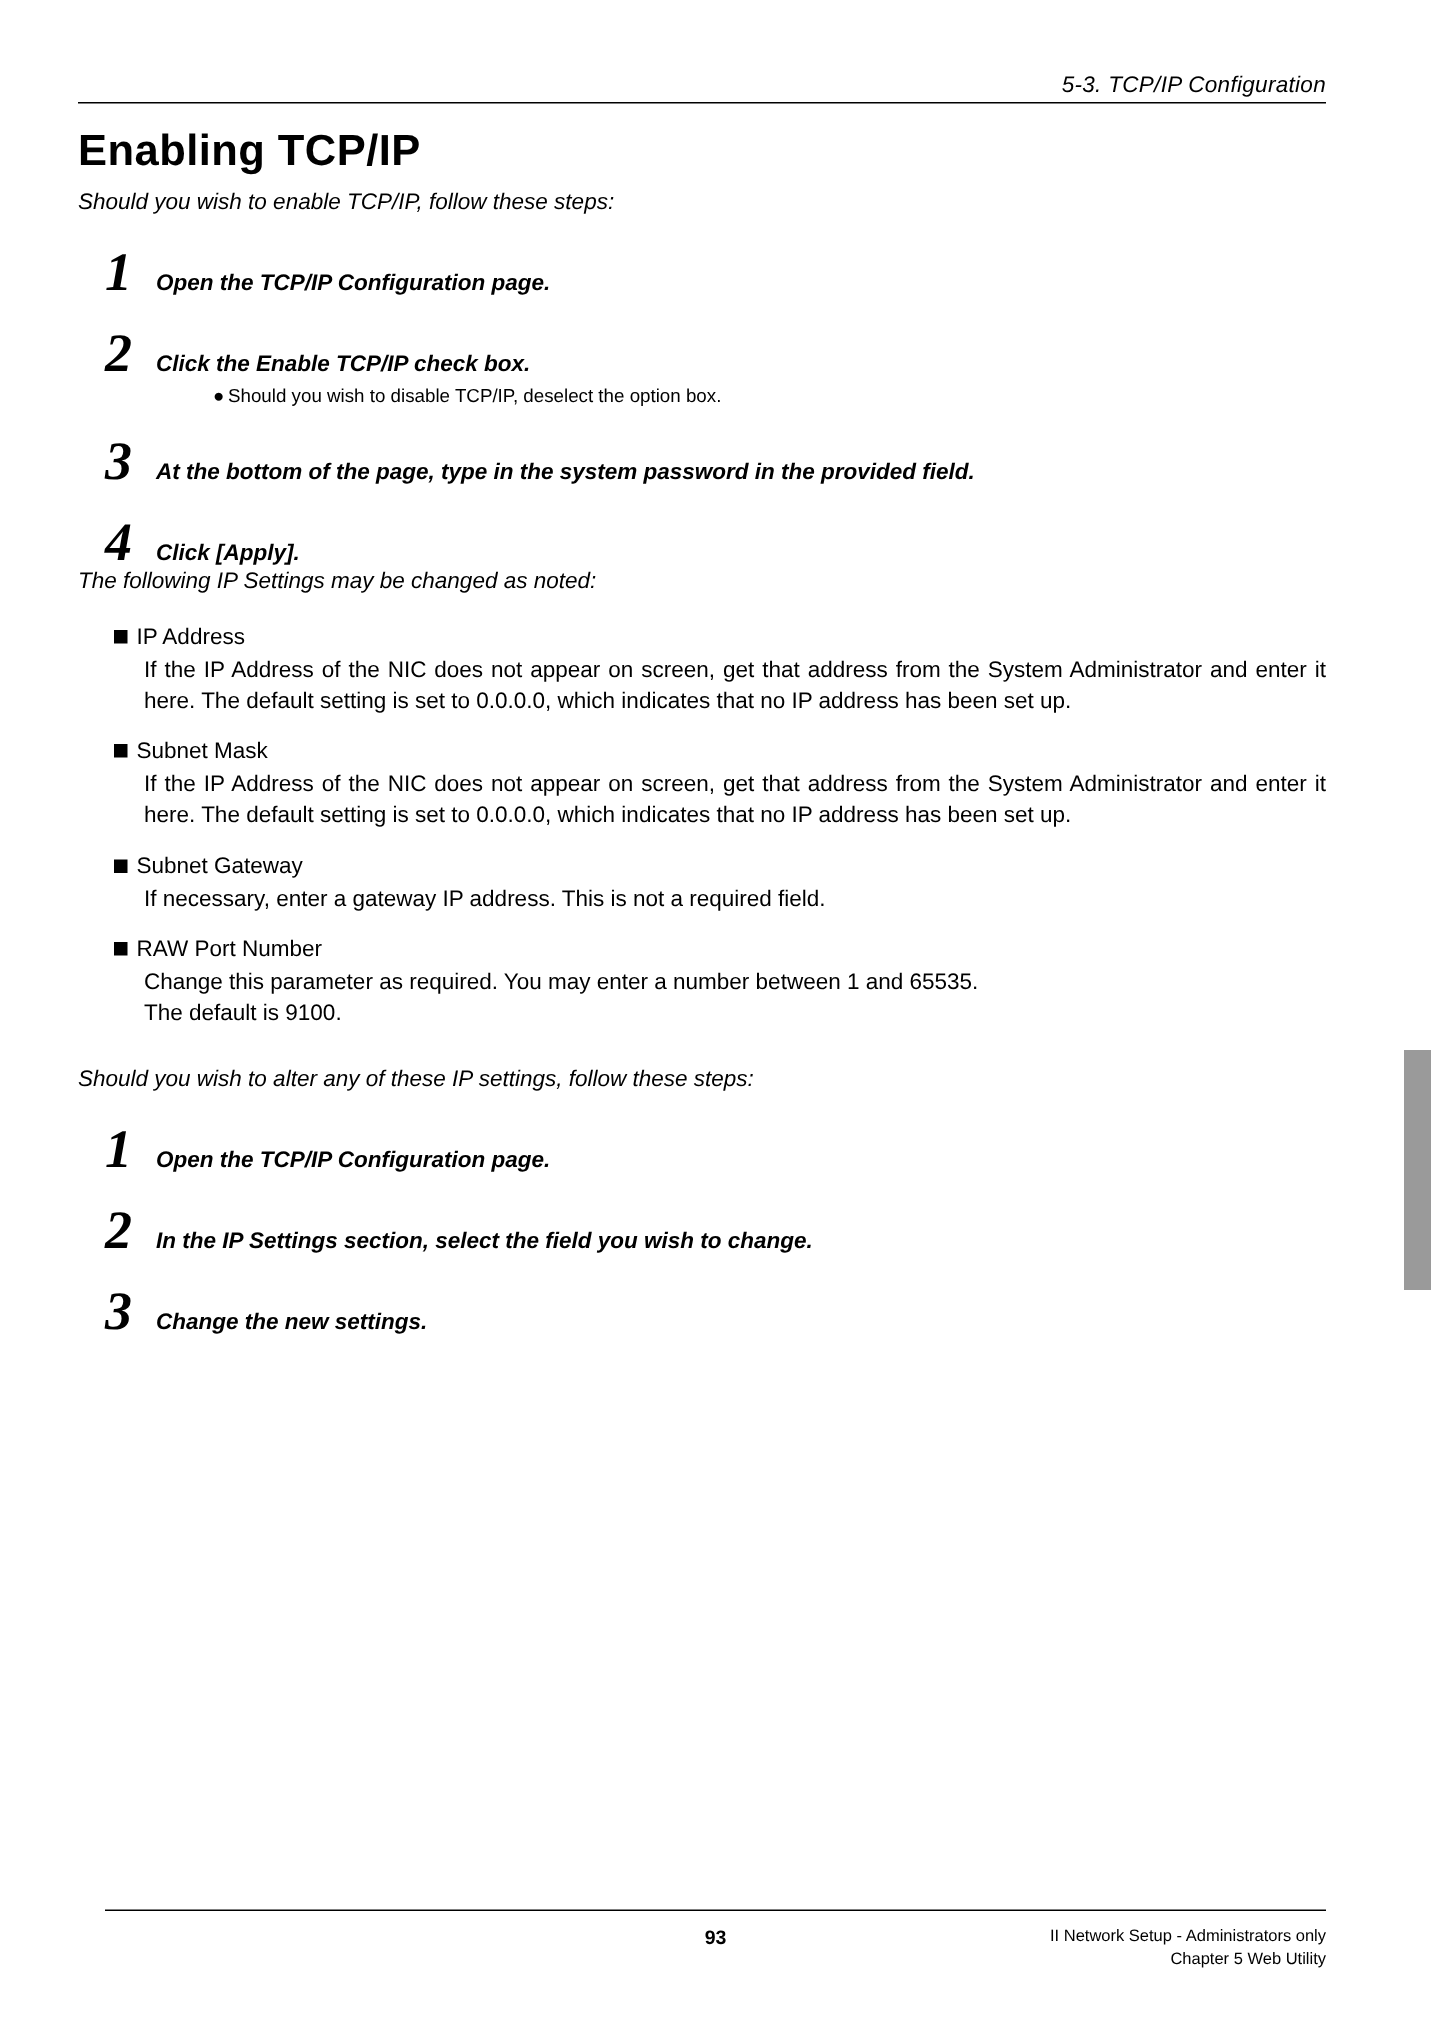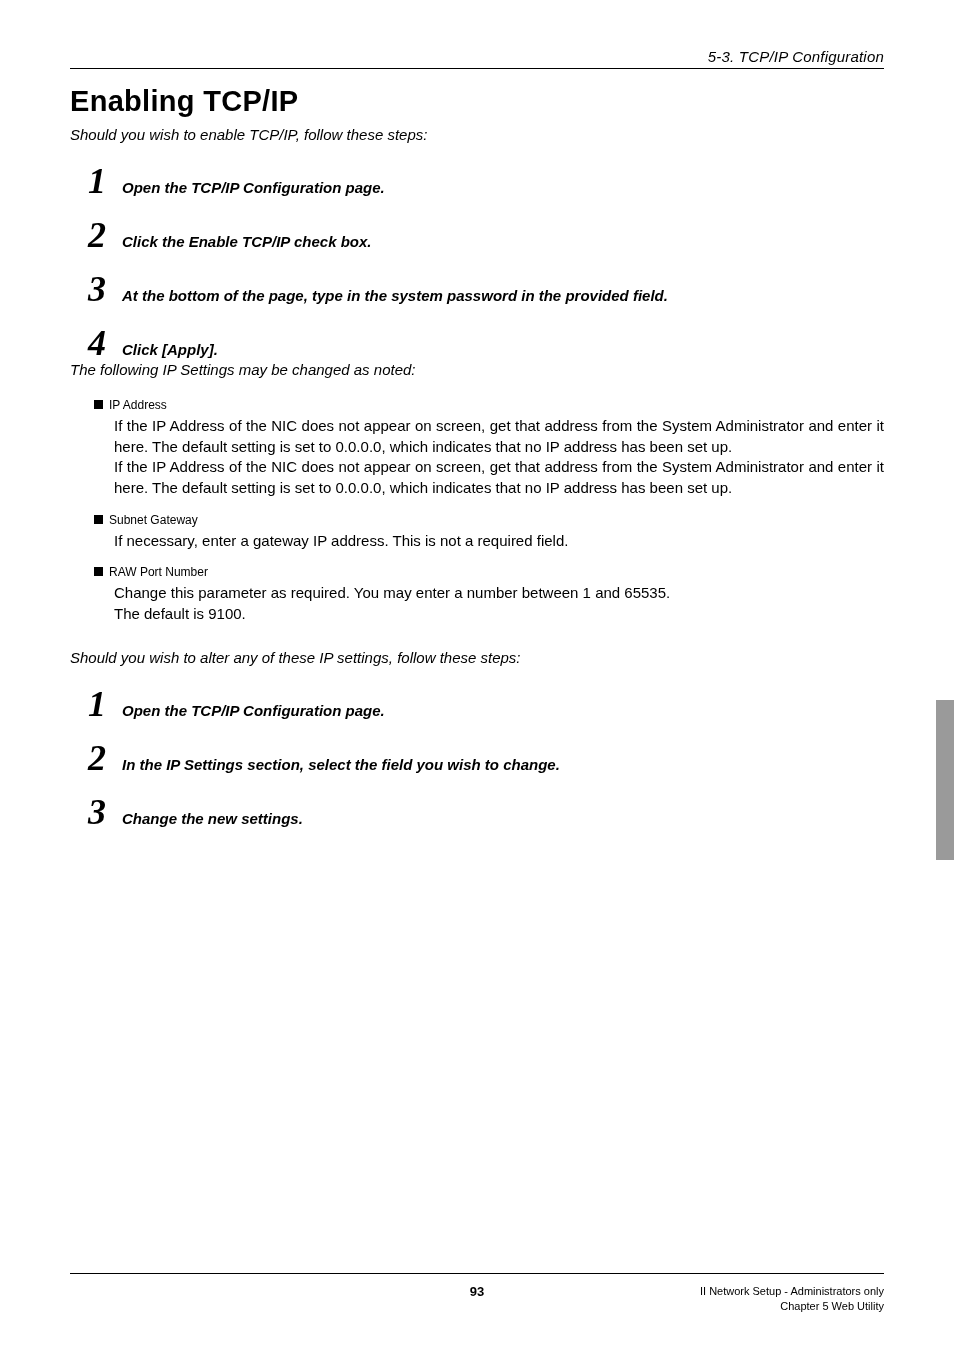--- a/index.html
+++ b/index.html
@@ -9,21 +9,21 @@
     background: #fff;
     font-family: Arial, Helvetica, sans-serif;
     color: #000;
     -webkit-font-smoothing: antialiased;
   }
   .page {
     width: 954px;
     height: 1348px;
     position: relative;
     box-sizing: border-box;
-    padding: 48px 70px 40px 70px;
+    padding: 48px 70px 40px 52px;
   }
   .header-bar {
     border-bottom: 1px solid #000;
     padding-bottom: 3px;
     margin-bottom: 16px;
   }
   .header-text {
     text-align: right;
     font-style: italic;
     font-size: 15px;
@@ -76,21 +76,21 @@
     margin-top: 2px;
   }
   .memo-bullet {
     display: inline-block;
     width: 10px;
   }
   .bullet-block {
     margin: 8px 0 0 24px;
   }
   .bullet-head {
-    font-size: 12px;
+    font-size: 15px;
     margin: 14px 0 4px 0;
   }
   .sq {
     display: inline-block;
     width: 9px;
     height: 9px;
     background: #000;
     margin-right: 6px;
     vertical-align: 0px;
   }
@@ -104,21 +104,21 @@
     position: absolute;
     left: 70px;
     right: 70px;
     bottom: 34px;
     border-top: 1px solid #000;
     padding-top: 10px;
     font-size: 11px;
   }
   .footer-inner {
     display: flex;
-    justify-content: center;
+    justify-content: flex-end;
     align-items: flex-start;
   }
   .footer-center {
     font-size: 13px;
     font-weight: bold;
     text-align: center;
     flex: 1;
   }
   .footer-right {
     text-align: right;
@@ -151,39 +151,41 @@
   <div class="step">
     <div class="step-num">1</div>
     <div class="step-text">Open the TCP/IP Configuration page.</div>
   </div>
 
   <div class="step">
     <div class="step-num">2</div>
     <div class="step-text">Click the Enable TCP/IP check box.</div>
   </div>
   <div class="memo-block">
+    <div class="memo-line"><span class="memo-bullet">●</span><span>Should you wish to disable TCP/IP, deselect the option box.</span></div>
   </div>
 
   <div class="step">
     <div class="step-num">3</div>
     <div class="step-text">At the bottom of the page, type in the system password in the provided field.</div>
   </div>
 
   <div class="step">
     <div class="step-num">4</div>
     <div class="step-text">Click [Apply].</div>
   </div>
 
   <p class="intro">The following IP Settings may be changed as noted:</p>
 
   <div class="bullet-block">
 
     <div class="bullet-head"><span class="sq"></span><span>IP Address</span></div>
     <p class="bullet-body">If the IP Address of the NIC does not appear on screen, get that address from the System Administrator and enter it here. The default setting is set to 0.0.0.0, which indicates that no IP address has been set up.</p>
 
+    <div class="bullet-head"><span class="sq"></span><span>Subnet Mask</span></div>
     <p class="bullet-body">If the IP Address of the NIC does not appear on screen, get that address from the System Administrator and enter it here. The default setting is set to 0.0.0.0, which indicates that no IP address has been set up.</p>
 
     <div class="bullet-head"><span class="sq"></span><span>Subnet Gateway</span></div>
     <p class="bullet-body">If necessary, enter a gateway IP address. This is not a required field.</p>
 
     <div class="bullet-head"><span class="sq"></span><span>RAW Port Number</span></div>
     <p class="bullet-body">Change this parameter as required. You may enter a number between 1 and 65535.</p>
     <p class="bullet-body">The default is 9100.</p>
 
   </div>

